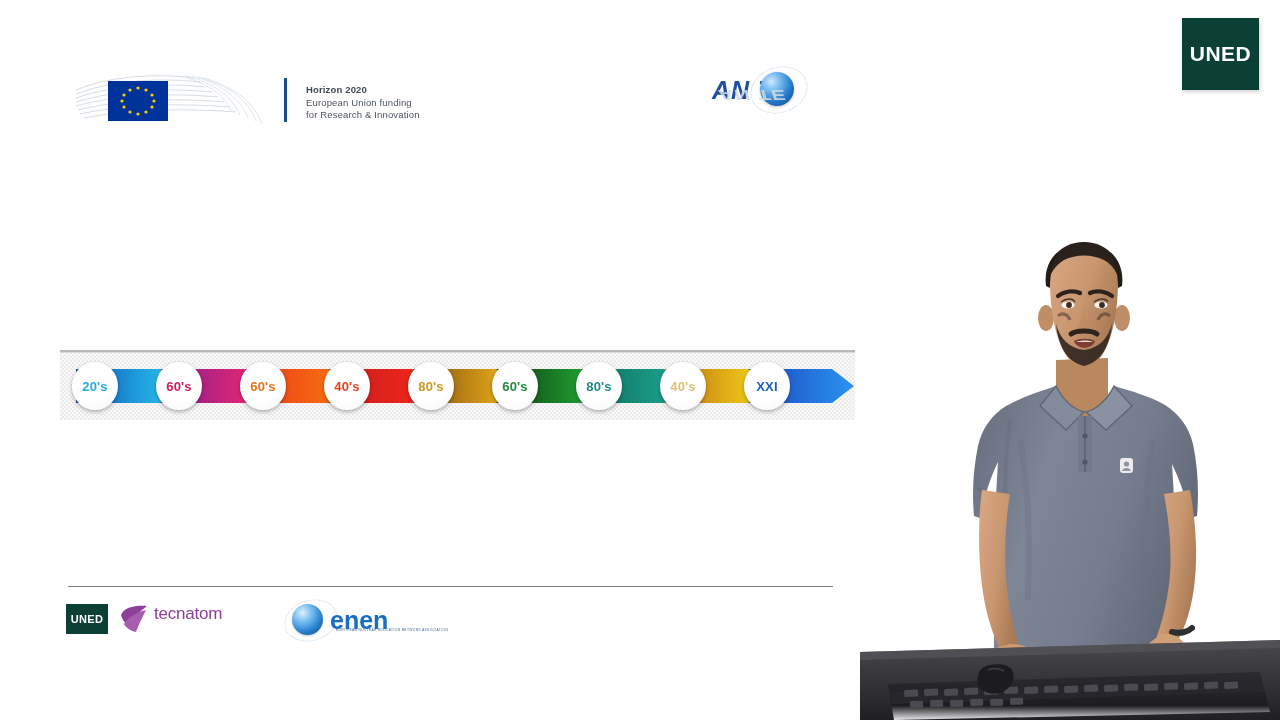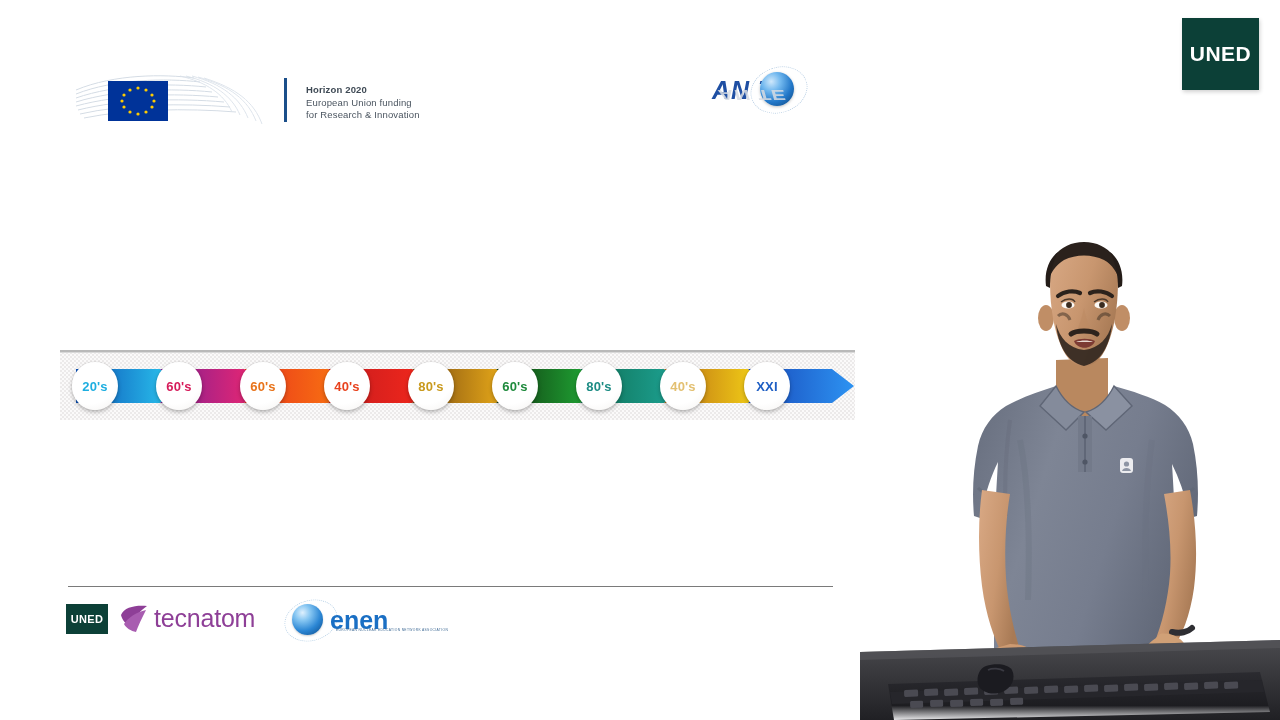--- a/index.html
+++ b/index.html
@@ -72,21 +72,21 @@
   }
 
   
   #footer-rule{position:absolute;left:68px;top:586px;width:765px;height:1px;background:#7a7a7a;}
   #footer-logos{position:absolute;left:66px;top:601px;height:36px;}
   #uned-small{position:absolute;left:0px;top:3px;width:42px;height:30px;background:#0c4037;
      display:flex;align-items:center;justify-content:center;}
   #uned-small .txt{color:#fff;font-size:11px;font-weight:bold;letter-spacing:.3px;}
   #tecnatom{position:absolute;left:52px;top:0px;width:215px;height:36px;}
   #tecnatom .mark{position:absolute;left:0;top:3px;width:32px;height:30px;}
-  #tecnatom .wordmark{position:absolute;left:36px;top:3px;font-size:25px;color:#8e3f97;
+  #tecnatom .wordmark{position:absolute;left:36px;top:3px;font-size:17px;color:#8e3f97;
      font-family:"Liberation Sans",sans-serif;letter-spacing:-.2px;font-weight:normal;}
   #enen{position:absolute;left:220px;top:0px;width:160px;height:38px;}
   #enen .sphere{position:absolute;left:6px;top:3px;width:31px;height:31px;border-radius:50%;
      background:radial-gradient(circle at 34% 28%, #dff0fd 0%, #86c6f2 26%, #2b86d4 60%, #14599b 88%, #0d3f71 100%);
      box-shadow:0 1px 2px rgba(0,0,0,.2);}
   #enen .halo{position:absolute;left:-2px;top:-1px;width:52px;height:39px;
      border:1px dotted #bcd4e8;border-radius:50%;transform:rotate(-16deg);}
   #enen .wordmark{position:absolute;left:44px;top:5px;font-size:25px;color:#1a6fc4;
      font-weight:bold;letter-spacing:0px;font-family:"Liberation Sans",sans-serif;}
   #enen .sub{position:absolute;left:50px;top:27px;font-size:3.3px;color:#3f6a95;

